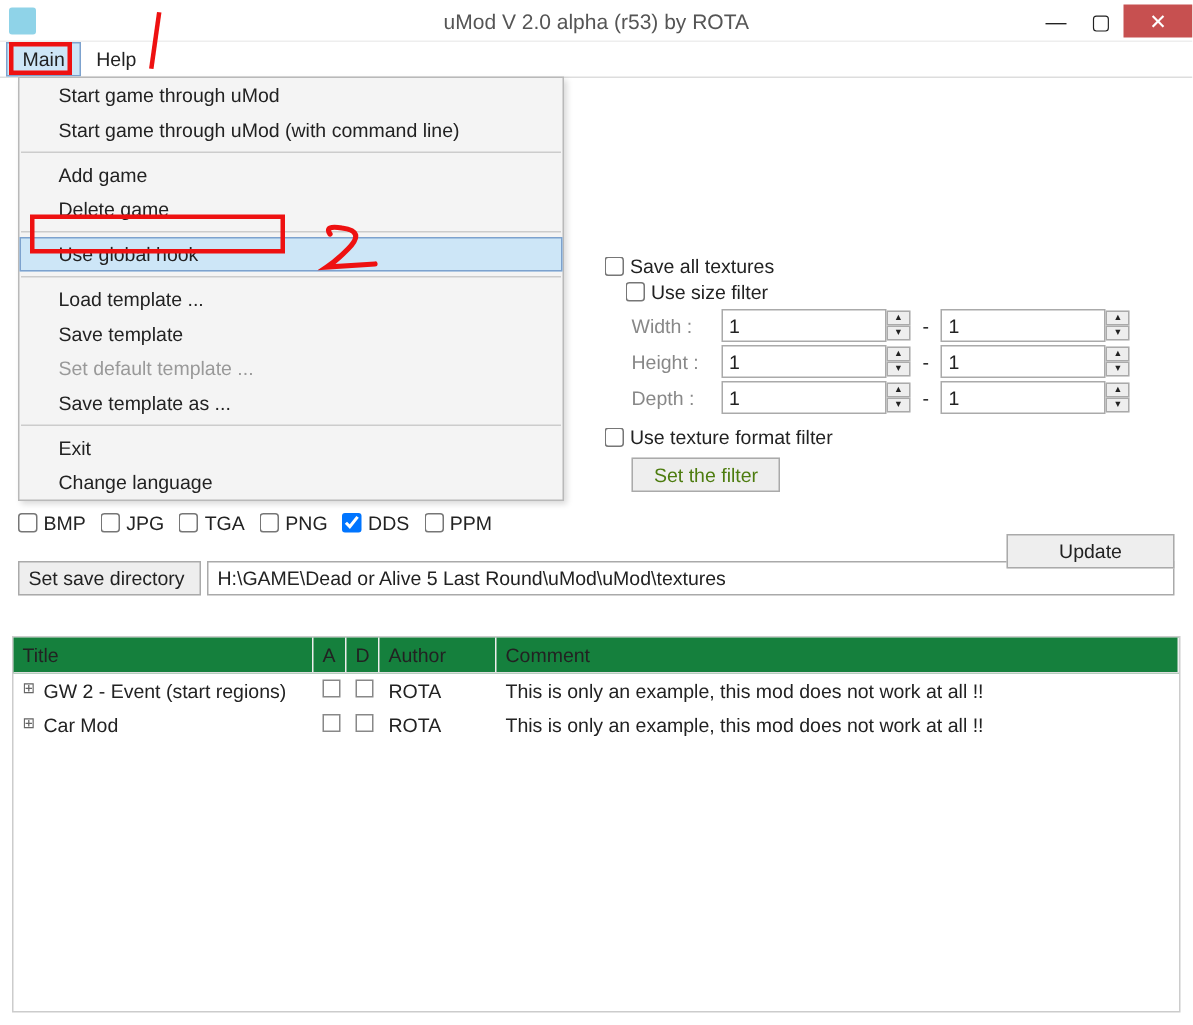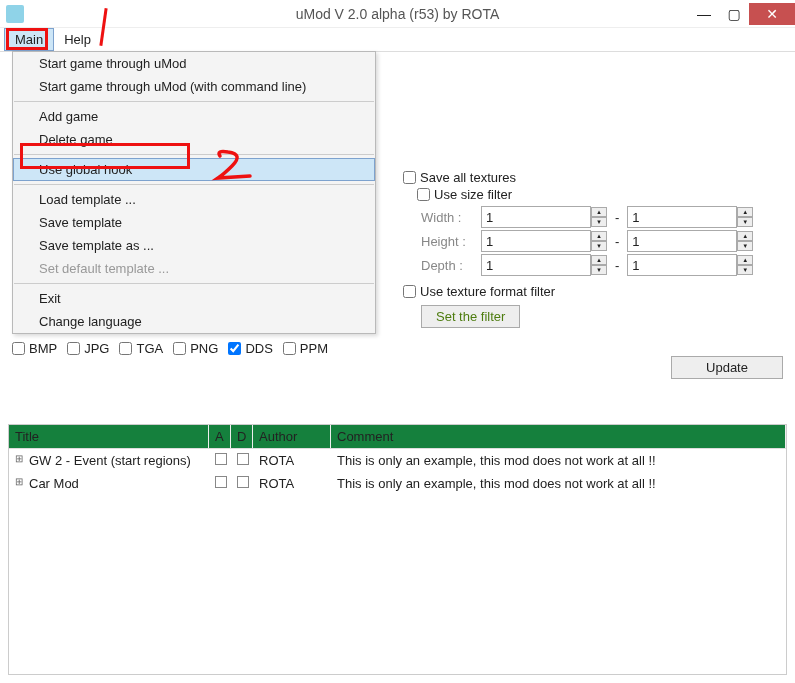--- a/index.html
+++ b/index.html
@@ -87,22 +87,22 @@
   <div class="dd-item">Start game through uMod</div>
   <div class="dd-item">Start game through uMod (with command line)</div>
   <div class="dd-sep"></div>
   <div class="dd-item">Add game</div>
   <div class="dd-item">Delete game</div>
   <div class="dd-sep"></div>
   <div class="dd-item hover">Use global hook</div>
   <div class="dd-sep"></div>
   <div class="dd-item">Load template ...</div>
   <div class="dd-item">Save template</div>
+  <div class="dd-item disabled">Set default template ...</div>
   <div class="dd-item">Save template as ...</div>
-  <div class="dd-item disabled">Set default template ...</div>
   <div class="dd-sep"></div>
   <div class="dd-item">Exit</div>
   <div class="dd-item">Change language</div>
 </div>
 
 <div class="red-box-hook"></div>
 <svg class="red-2" width="60" height="40">
   <path d="M10 8 Q 6 2 18 4 Q 34 6 22 18 Q 14 26 8 30 L 40 28" stroke="#e11" stroke-width="3.5" fill="none" stroke-linecap="round"></path>
 </svg>
 
@@ -190,20 +190,24 @@
       </label>
     <label class="chk">
         <input type="checkbox" checked="" style="">
         <span>DDS</span>
       </label>
     <label class="chk">
         <input type="checkbox" style="">
         <span>PPM</span>
       </label>
   </div>
+  <div class="dir-row">
+    <div class="dirbtn">Set save directory</div>
+    <div class="dirpath">H:\GAME\Dead or Alive 5 Last Round\uMod\uMod\textures</div>
+  </div>
   <button class="btn active update-btn">Update</button>
 </div>
 
 <div class="table">
   <div class="table-header">
     <div class="th-title">Title</div>
     <div class="th-a">A</div>
     <div class="th-d">D</div>
     <div class="th-author">Author</div>
     <div class="th-comment">Comment</div>

